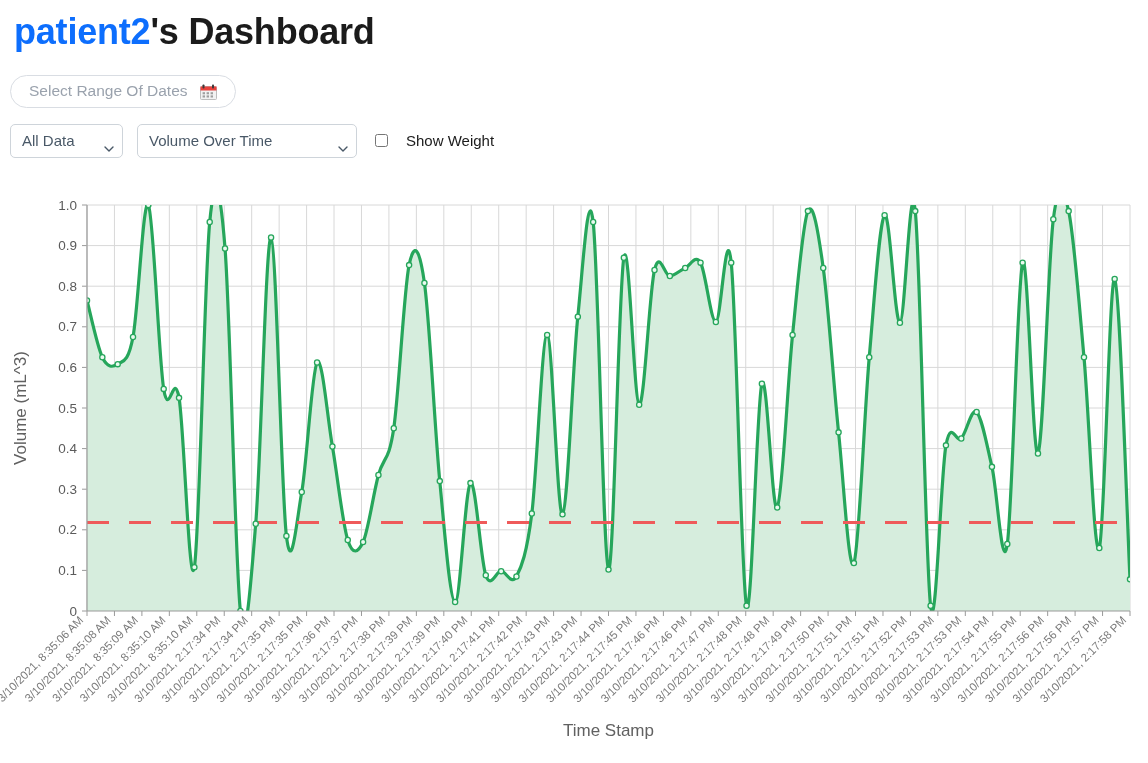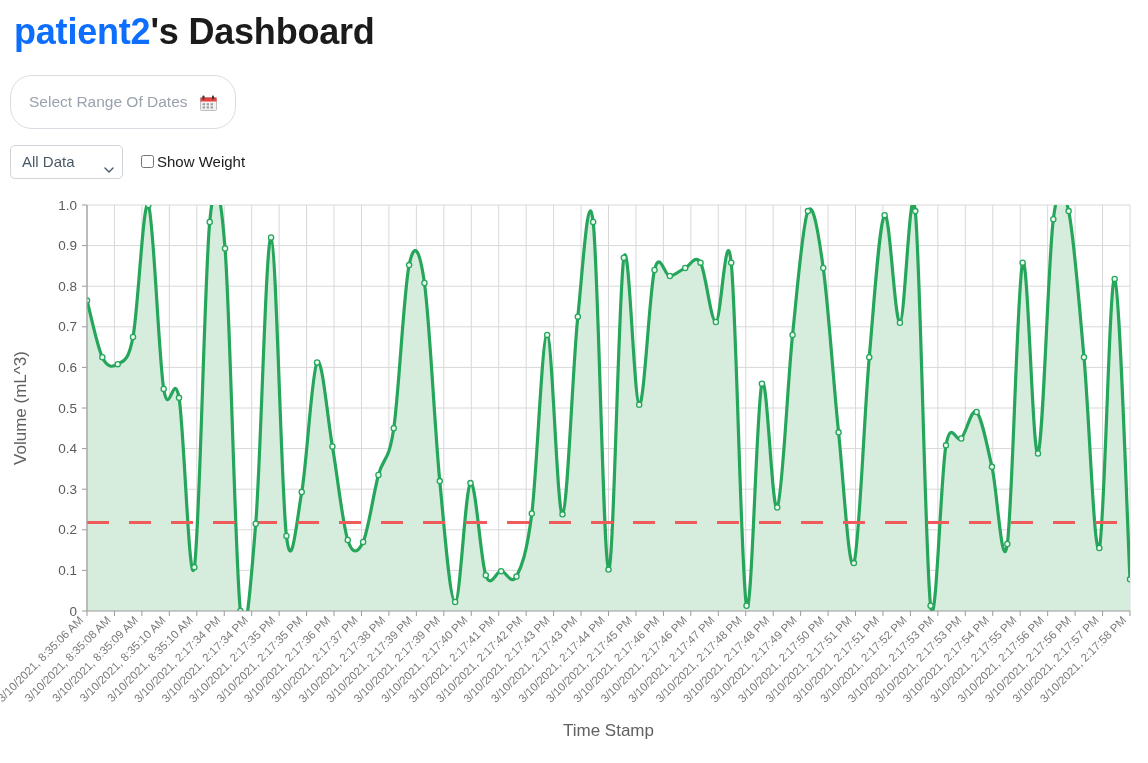--- a/index.html
+++ b/index.html
@@ -31,21 +31,21 @@
   }
 
   
   .controls-wrap {
     padding-left: 10px;
   }
   .date-pill {
     display: inline-flex;
     align-items: center;
     gap: 12px;
-    height: 54px;
+    height: 33px;
     box-sizing: border-box;
     padding: 0 18px;
     margin-top: 18px;
     border: 1px solid #d9dde3;
     border-radius: 22px;
     background: #fff;
     color: #9aa2ad;
     font-size: 15.5px;
     cursor: pointer;
     user-select: none;
@@ -89,21 +89,21 @@
     pointer-events: none;
   }
   #data-filter-select { width: 113px; }
   #metric-select { width: 220px; }
 
   .chk-group {
     display: flex;
     align-items: center;
     font-size: 15px;
     color: #1b1b1b;
-    gap: 1px;
+    gap: 16px;
     margin-left: 4px;
   }
   .chk-group input {
     width: 13px; height: 13px; margin: 0 2px 0 0;
     cursor: pointer;
   }
   .chk-group label { cursor: pointer; }
 
   
   .chart-area {
@@ -162,20 +162,30 @@
       <select class="sel" id="data-filter-select">
         <option>All Data</option>
       </select>
       <span class="chev">
         <svg viewBox="0 0 10 6" width="10" height="6" xmlns="http://www.w3.org/2000/svg">
           <path d="M1 1 L5 5 L9 1" fill="none" stroke="#495867" stroke-width="1.4" stroke-linecap="round" stroke-linejoin="round"></path>
         </svg>
       </span>
     </span>
 
+    <span class="sel-wrap">
+      <select class="sel" id="metric-select">
+        <option>Volume Over Time</option>
+      </select>
+      <span class="chev">
+        <svg viewBox="0 0 10 6" width="10" height="6" xmlns="http://www.w3.org/2000/svg">
+          <path d="M1 1 L5 5 L9 1" fill="none" stroke="#495867" stroke-width="1.4" stroke-linecap="round" stroke-linejoin="round"></path>
+        </svg>
+      </span>
+    </span>
 
     <span class="chk-group">
       <input type="checkbox" id="show-weight-checkbox" style="">
       <label for="show-weight-checkbox">Show Weight</label>
     </span>
 
   </div>
 </div>
 
 <div class="chart-area">

